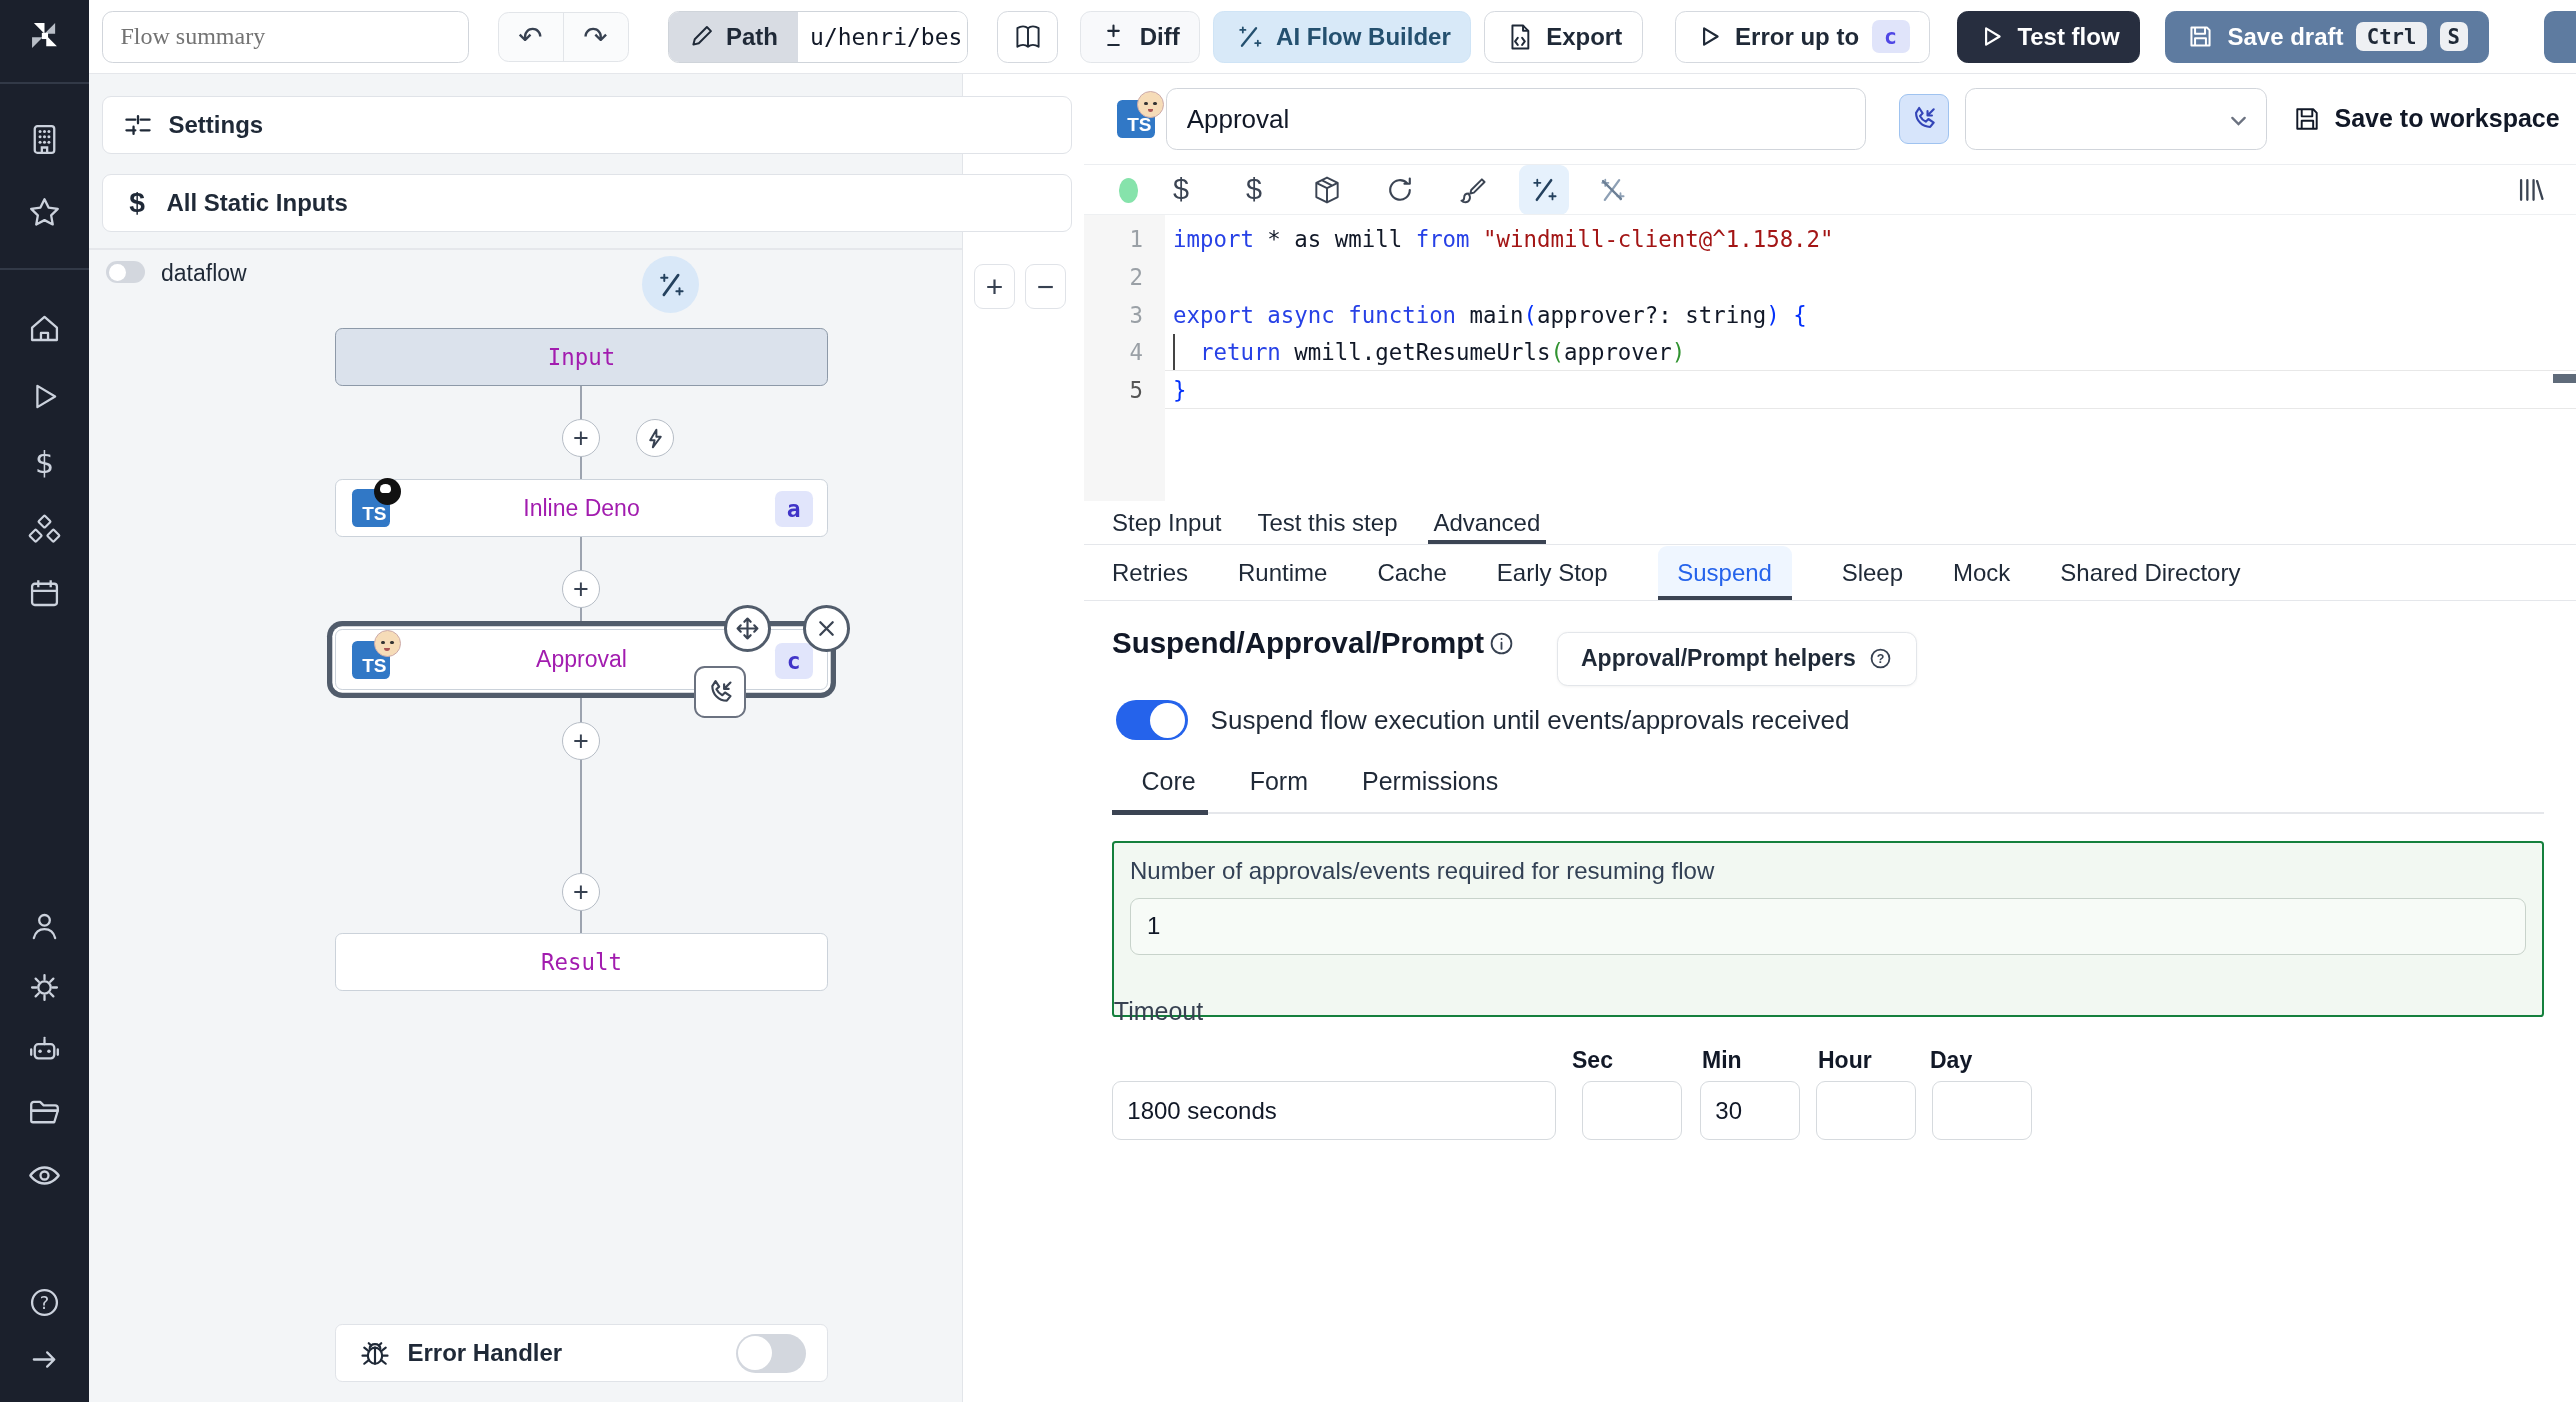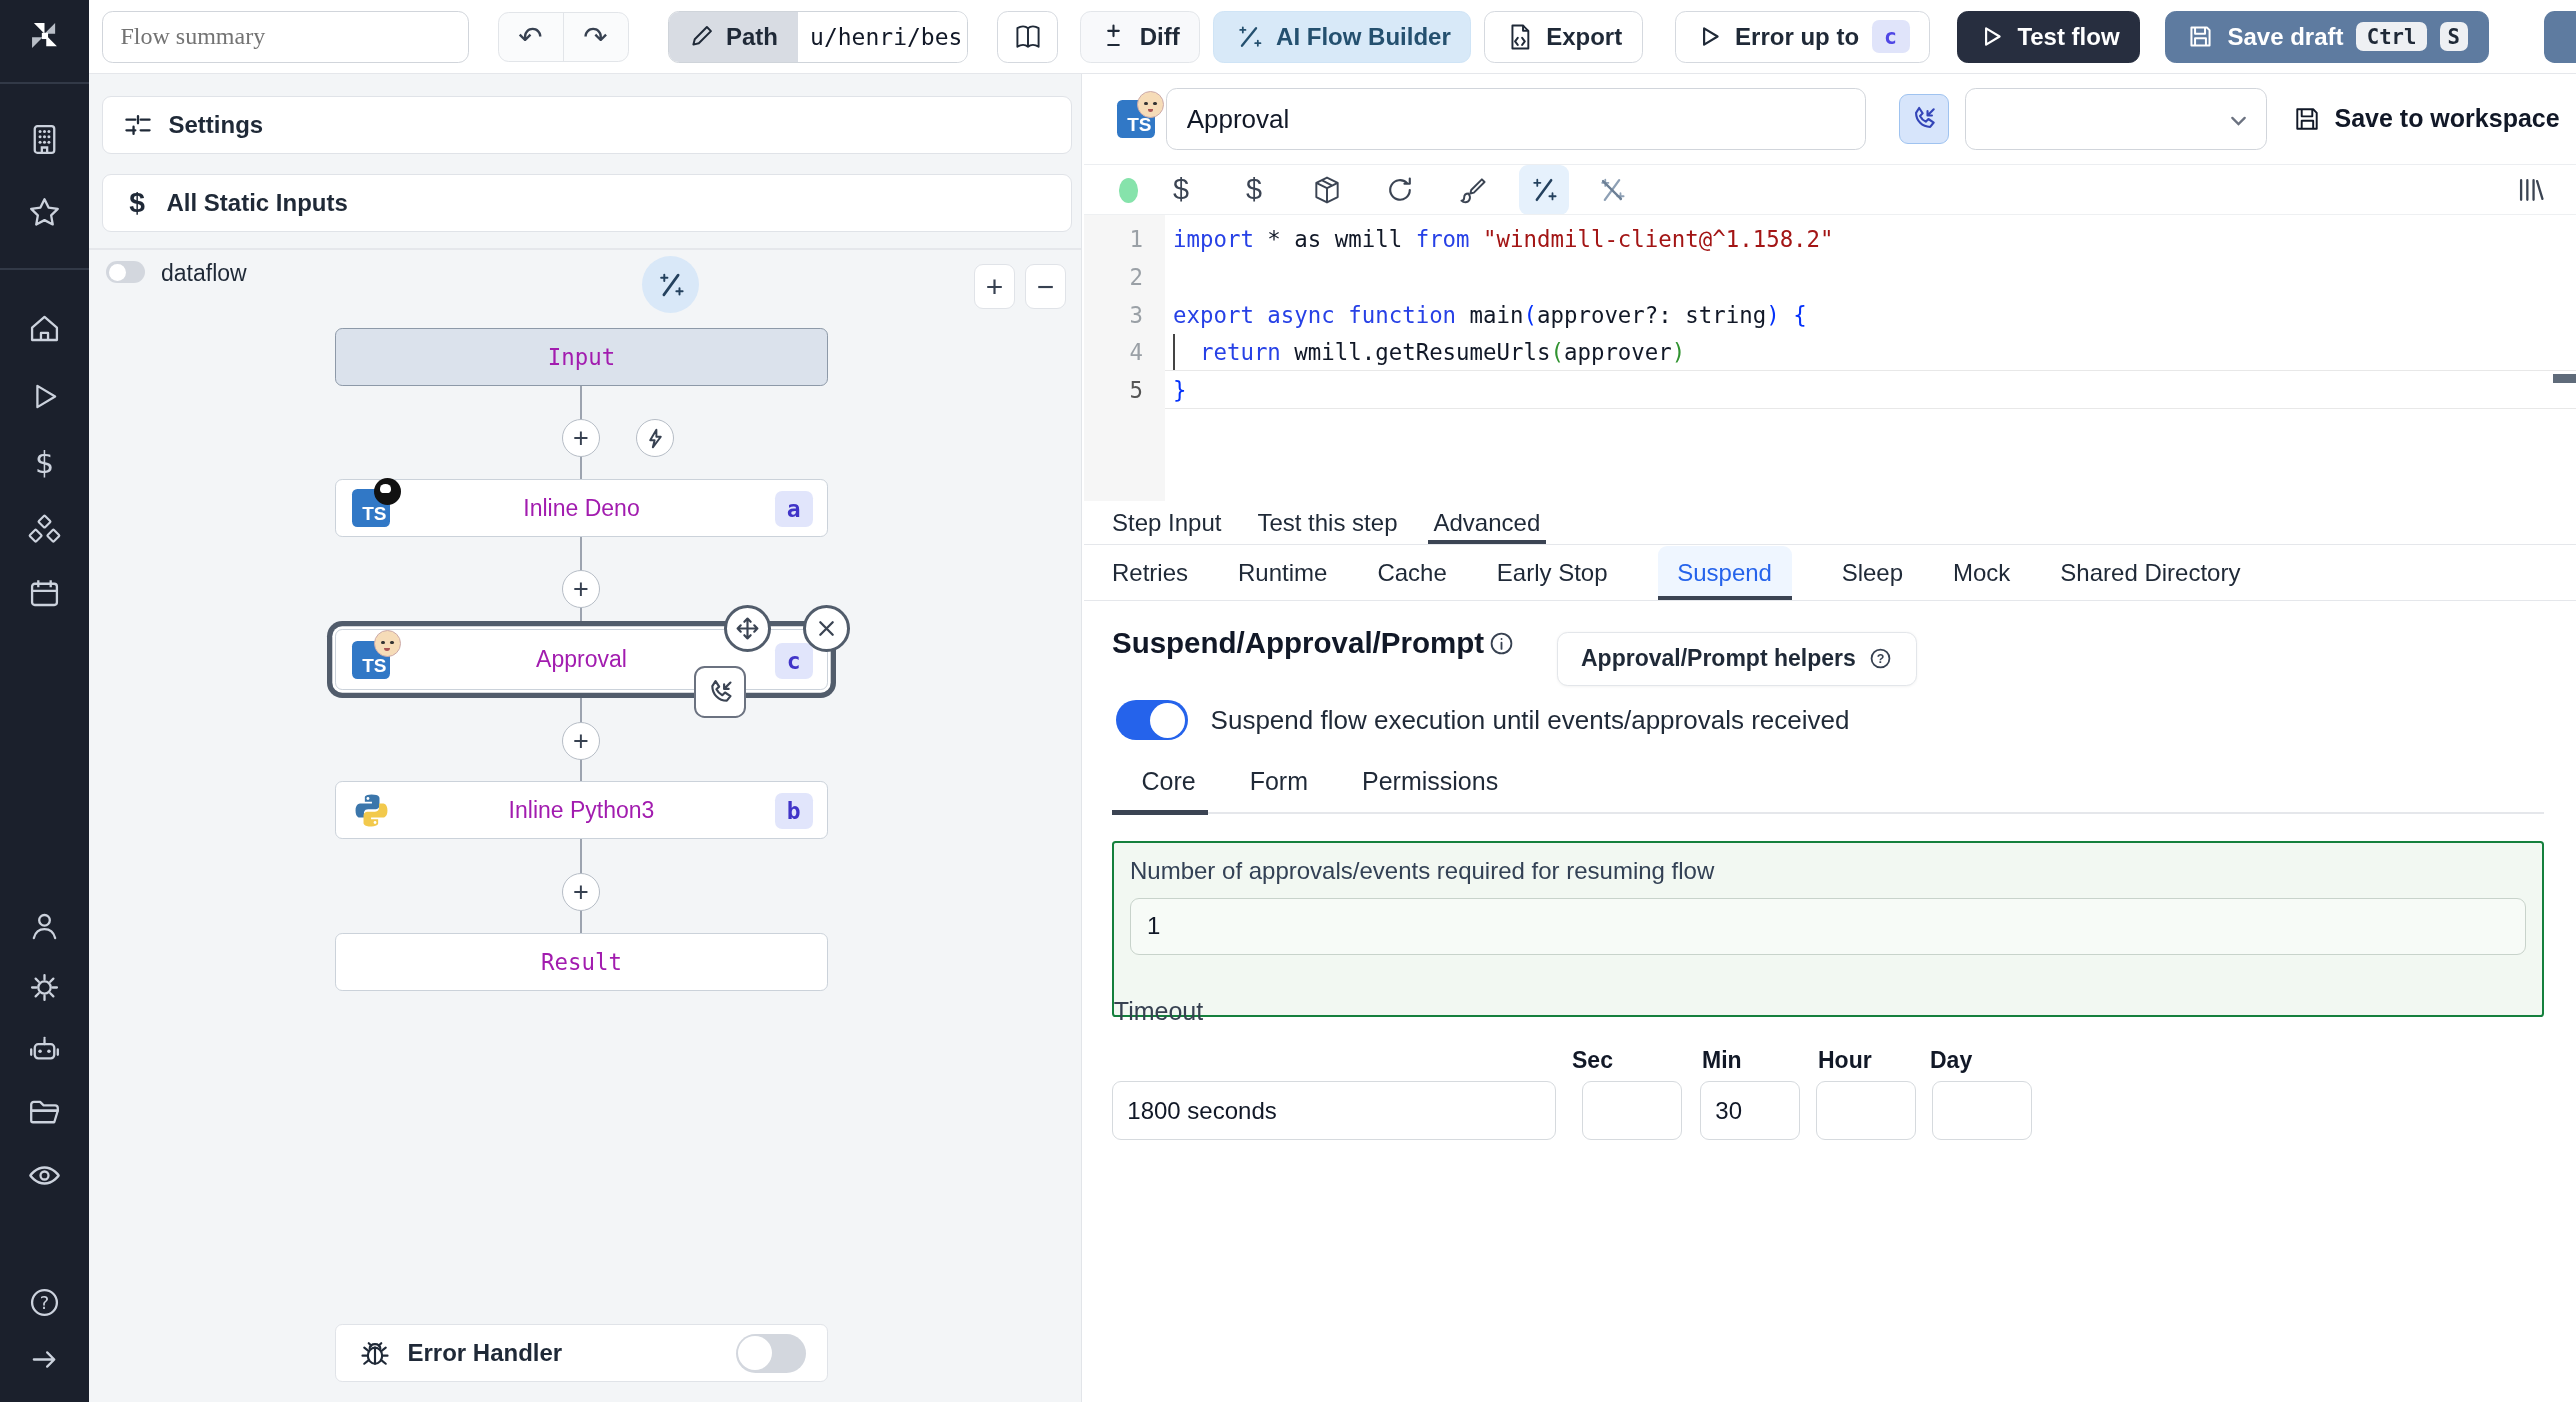--- a/index.html
+++ b/index.html
@@ -26,21 +26,21 @@
   .btn.gray{background:#f8f9fb;border-color:#e3e6ea;}
   .btn.blue{background:#d8e9f8;border-color:#cfe4f6;color:#24506f;}
   .btn.dark{background:#272e3f;border-color:#272e3f;color:#fff;}
   .btn.slate{background:#5e7ba0;border-color:#5e7ba0;color:#fff;}
   .kbd{background:#eef0f3;color:#1f2937;border-radius:7.2px;padding:2.7px 10.7px;font-size:20.6px;font-family:"DejaVu Sans Mono",monospace;}
   .kbd.sq{padding:2.7px 8px;}
   .badge-key{background:#e0e4fa;color:#4f46e5;border-radius:7.2px;padding:3.6px 12.5px;font-size:21.5px;font-weight:bold;font-family:"DejaVu Sans Mono",monospace;}
   .tb-stub{position:absolute;right:-25px;top:10.7px;width:57px;height:52px;background:#5e7ba0;border-radius:10.7px;}
 
   
-  .flow-panel{position:absolute;left:89px;top:74px;width:993px;bottom:0;background:#f3f5f7;border-right:1.8px solid #e2e5e9;box-sizing:border-box;z-index:10;}
+  .flow-panel{position:absolute;left:89px;top:74px;width:874px;bottom:0;background:#f3f5f7;border-right:1.8px solid #e2e5e9;box-sizing:border-box;z-index:10;}
   .card{position:absolute;left:12.5px;width:970px;height:58px;background:#fff;border:1.8px solid #e0e3e8;border-radius:9px;display:flex;align-items:center;gap:14.3px;padding:0 19.7px;box-sizing:border-box;font-size:24px;font-weight:bold;color:#1f2937;}
   .fp-divider{position:absolute;left:0;right:0;top:174px;height:1.8px;background:#e5e7eb;}
   .toggle{border-radius:894px;background:#d3d7de;position:relative;display:inline-block;}
   .toggle .knob{position:absolute;top:2.7px;left:2.7px;background:#fff;border-radius:50%;}
   .toggle.on{background:#2563eb;}
   .toggle.on .knob{left:auto;right:2.7px;}
   .wand-circle{position:absolute;left:553px;top:182px;width:57px;height:57px;border-radius:50%;background:#d9e8f8;display:flex;align-items:center;justify-content:center;}
   .zoom-btn{position:absolute;width:41px;height:45px;background:#fff;border:1.8px solid #e0e3e8;border-radius:9px;font-size:30px;color:#374151;display:flex;align-items:center;justify-content:center;box-sizing:border-box;}
 
   .spine{position:absolute;left:491px;top:312px;width:1.8px;height:547px;background:#9ca3af;}
@@ -385,30 +385,20 @@
     <svg width="29" height="29" viewBox="0 0 32 32" stroke="#3b4453" stroke-width="2.4" fill="none" stroke-linecap="round" stroke-linejoin="round">
         <path d="M7 9c0 9 7 16 16 16l4-5-6-4-3 3c-3-1.5-5-3.5-6.5-6.5l3-3-4-6z"></path>
         <path d="M27 5l-7 7M20 7v5h5"></path>
       </svg>
   </div>
 
   <div class="plus-circle" style="left:473px;top:648px">
       <span>+</span>
     </div>
 
-  <div class="node" style="top:707px">
-    <svg style="margin-left:16px" width="39" height="39" viewBox="0 0 44 44">
-      <path d="M22 4c-8 0-7.5 3.5-7.5 3.5V12h8v2H9.5S4 13.5 4 22s5 8 5 8h4.5v-5s-.2-4.5 4.8-4.5h8s4.7.1 4.7-4.5V8S31.5 4 22 4z" fill="#3b76ab"></path>
-      <path d="M22 40c8 0 7.5-3.5 7.5-3.5V32h-8v-2h13S40 30.5 40 22s-5-8-5-8h-4.5v5s.2 4.5-4.8 4.5h-8S13 23.4 13 28v8s-.5 4 9 4z" fill="#f2c94c"></path>
-      <circle cx="18" cy="8.5" r="1.6" fill="#fff"></circle>
-        <circle cx="26" cy="35.5" r="1.6" fill="#fff"></circle>
-    </svg>
-    <span class="nlabel">Inline Python3</span>
-    <span class="step-badge">b</span>
-  </div>
 
   <div class="plus-circle" style="left:473px;top:799px">
       <span>+</span>
     </div>
 
   <div class="node io" style="top:859px;background:#fff;border-color:#cbd2da">
     <span class="nlabel">Result</span>
   </div>
 
   <div class="eh-card">

